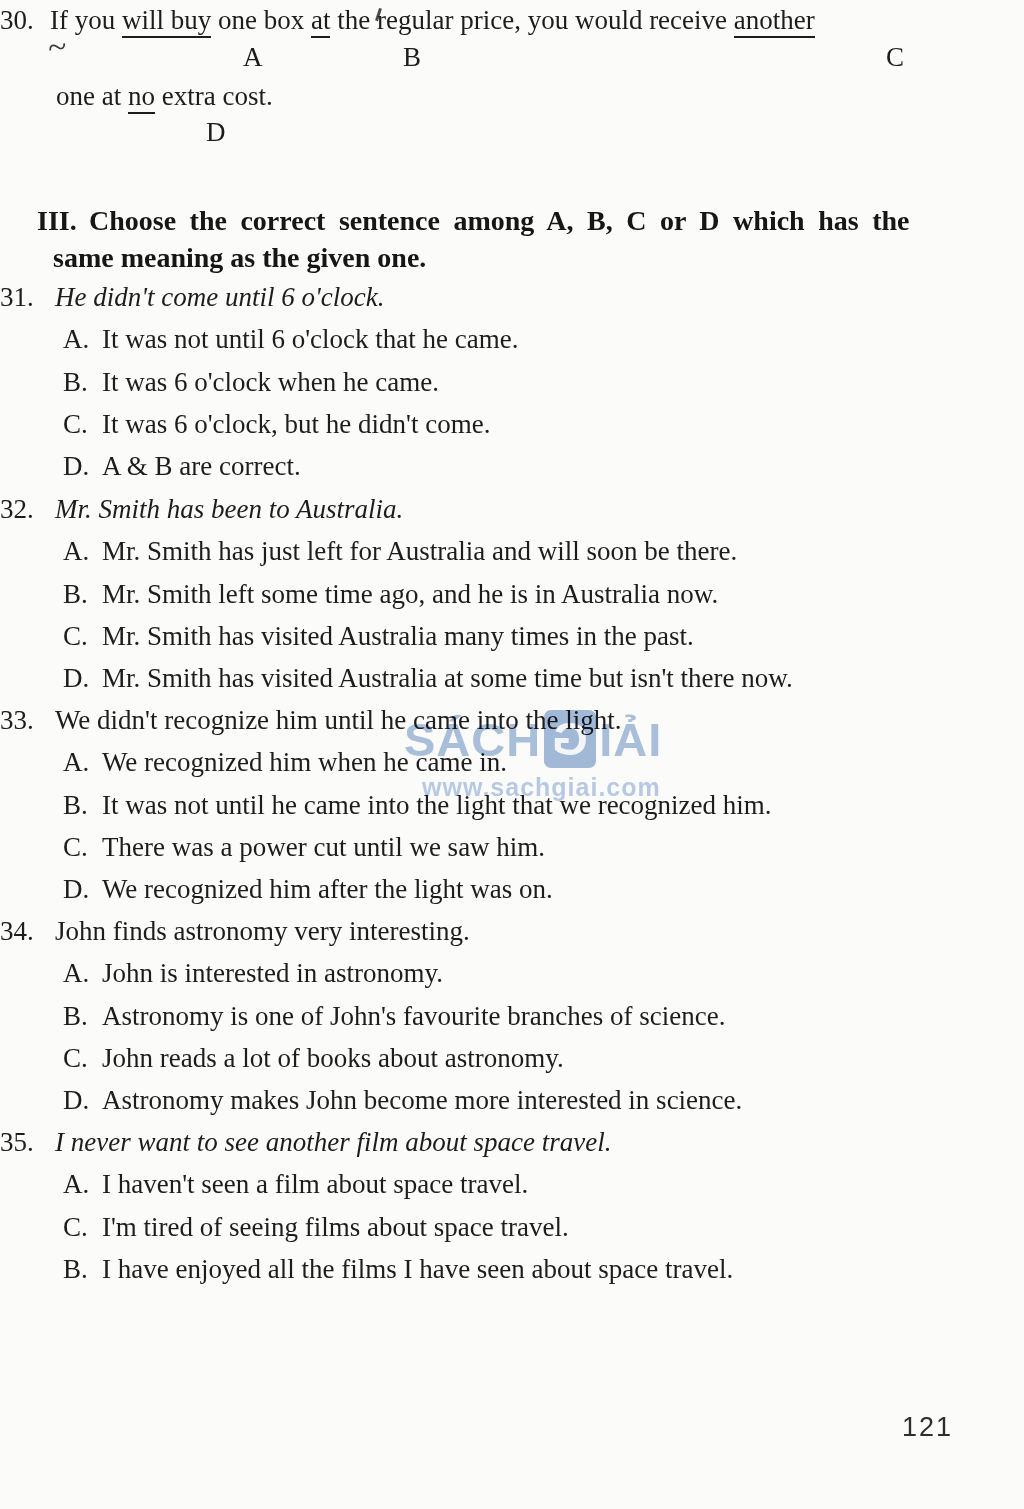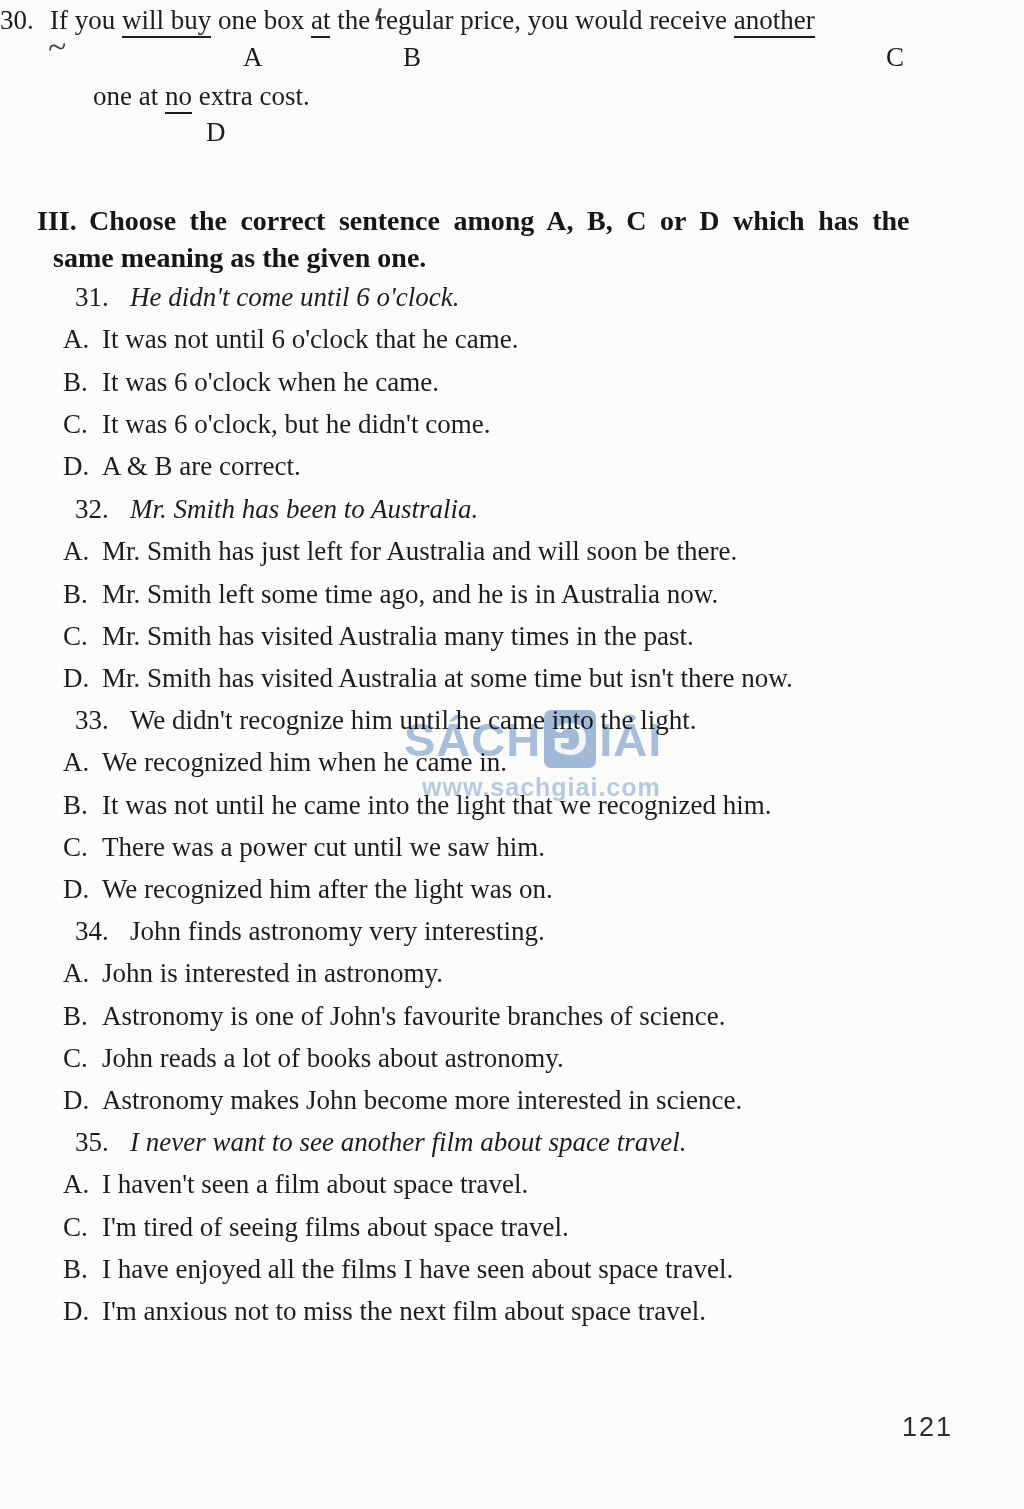--- a/index.html
+++ b/index.html
@@ -9,30 +9,30 @@
     font-family: "Liberation Serif", "DejaVu Serif", serif;
     color: #1d1d1d;
     overflow: hidden;
     position: relative;
   }
   .page { position: absolute; inset: 0; }
 
   
   .block { position: absolute; left: 0; right: 0; font-size: 27px; }
   .qrow { line-height: 42.3px; white-space: nowrap; }
-  .stem-row { padding-left: 75px; }
+  .stem-row { }
   .qnum { display: inline-block; width: 55px; }
   .it { font-style: italic; }
   .opt { padding-left: 63px; }
   .letter { display: inline-block; width: 39px; }
 
   
   #q30 .l1 { line-height: 40px; white-space: nowrap; }
   #q30 .l1 .qnum { width: 50px; }
-  #q30 .l2 { line-height: 38px; padding-left: 93px; white-space: nowrap; }
+  #q30 .l2 { line-height: 38px; padding-left: 56px; white-space: nowrap; }
   #q30 .labels { position: relative; height: 37px; }
   #q30 .labels span { position: absolute; top: 2px; }
   .u { border-bottom: 2.5px solid #1d1d1d; padding-bottom: 1px; }
   #lblA { left: 243px; }
   #lblB { left: 403px; }
   #lblC { left: 886px; }
   #lblD { left: 206px; }
 
   
   #heading { font-weight: bold; font-size: 28px; color: #161616; }
@@ -155,21 +155,20 @@
     <div class="qrow opt"><span class="letter">D.</span><span>Astronomy makes John become more interested in science.</span></div>
   </div>
 
   <div class="block" style="top:1121px">
     <div class="qrow stem-row">
       <span class="qnum">35.</span><span class="it">I never want to see another film about space travel.</span>
     </div>
     <div class="qrow opt"><span class="letter">A.</span><span>I haven't seen a film about space travel.</span></div>
     <div class="qrow opt"><span class="letter">C.</span><span>I'm tired of seeing films about space travel.</span></div>
     <div class="qrow opt"><span class="letter">B.</span><span>I have enjoyed all the films I have seen about space travel.</span></div>
-    <div class="qrow opt"><span class="letter">D.</span><span>I'm anxious not to miss the next film about space travel.</span></div>
   </div>
 
   <div id="watermark">
     <div class="wm-row">
       <span class="wm-text">SÁCH</span>
       <span class="wm-logo">
           <span class="g">G</span>
         </span>
       <span class="wm-text">IẢI</span>
     </div>

